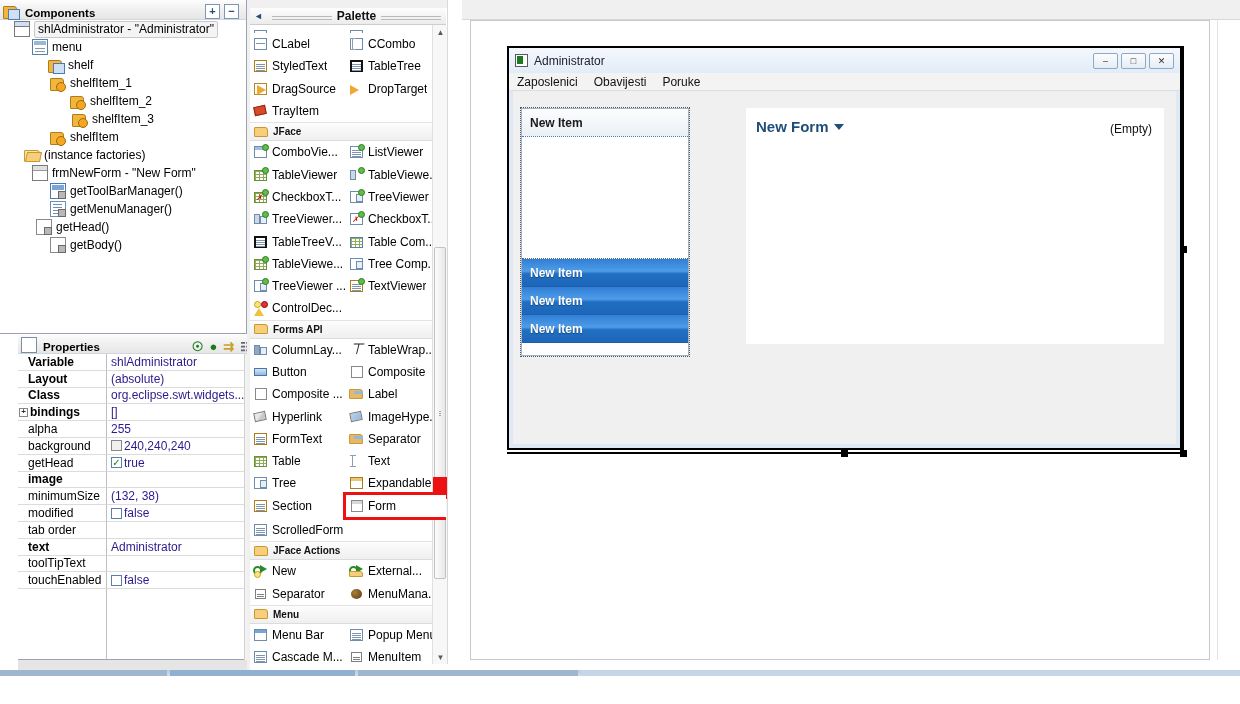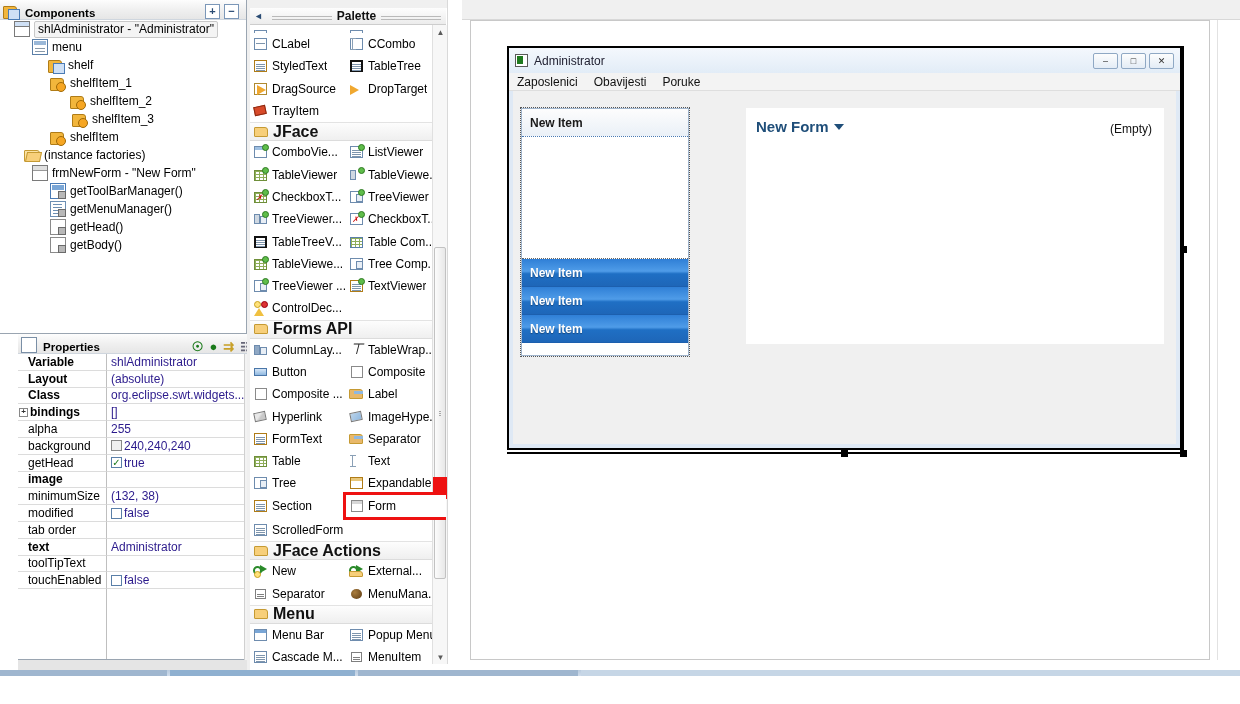--- a/index.html
+++ b/index.html
@@ -191,21 +191,21 @@
   .pal-dash { flex:1 1 auto; height:1px; background:#b9b9b9; margin:0 5px;
               box-shadow: 0 3px 0 #b9b9b9; }
   #pal-body {
     position:absolute; top:25px; left:0; width:197px; bottom:12px;
     overflow:hidden; background:#fff; border-right:1px solid #d4d4d4;
   }
   .pal-cat {
     height:19px; display:flex; align-items:center;
     background: linear-gradient(to bottom,#fdfdfd,#efefef);
     border-top:1px solid #e3e3e3; border-bottom:1px solid #dcdcdc;
-    font-weight:bold; font-size:16px; padding-left:4px; color:#111;
+    font-weight:bold; font-size:10px; padding-left:4px; color:#111;
   }
   .pal-grid { display:flex; flex-wrap:wrap; }
   .pal-item {
     width:96px; height:22.3px; display:flex; align-items:center;
     font-size:12px; white-space:nowrap; overflow:hidden; padding-left:3px;
   }
   .pal-item.sel {
     outline: 3px solid #ee1111;
     width: 100px;
     background:#fff;
@@ -452,21 +452,21 @@
         <span class="tree-label">frmNewForm - "New Form"</span>
       </div>
       <div class="tree-row" style="padding-left:50px">
         <span class="ico ico-toolbarmgr"></span>
         <span class="tree-label">getToolBarManager()</span>
       </div>
       <div class="tree-row" style="padding-left:50px">
         <span class="ico ico-menumgr"></span>
         <span class="tree-label">getMenuManager()</span>
       </div>
-      <div class="tree-row" style="padding-left:50px">
+      <div class="tree-row" style="padding-left:36px">
         <span class="ico ico-method"></span>
         <span class="tree-label">getHead()</span>
       </div>
       <div class="tree-row" style="padding-left:50px">
         <span class="ico ico-method"></span>
         <span class="tree-label">getBody()</span>
       </div>
     </div>
   </div>
 

